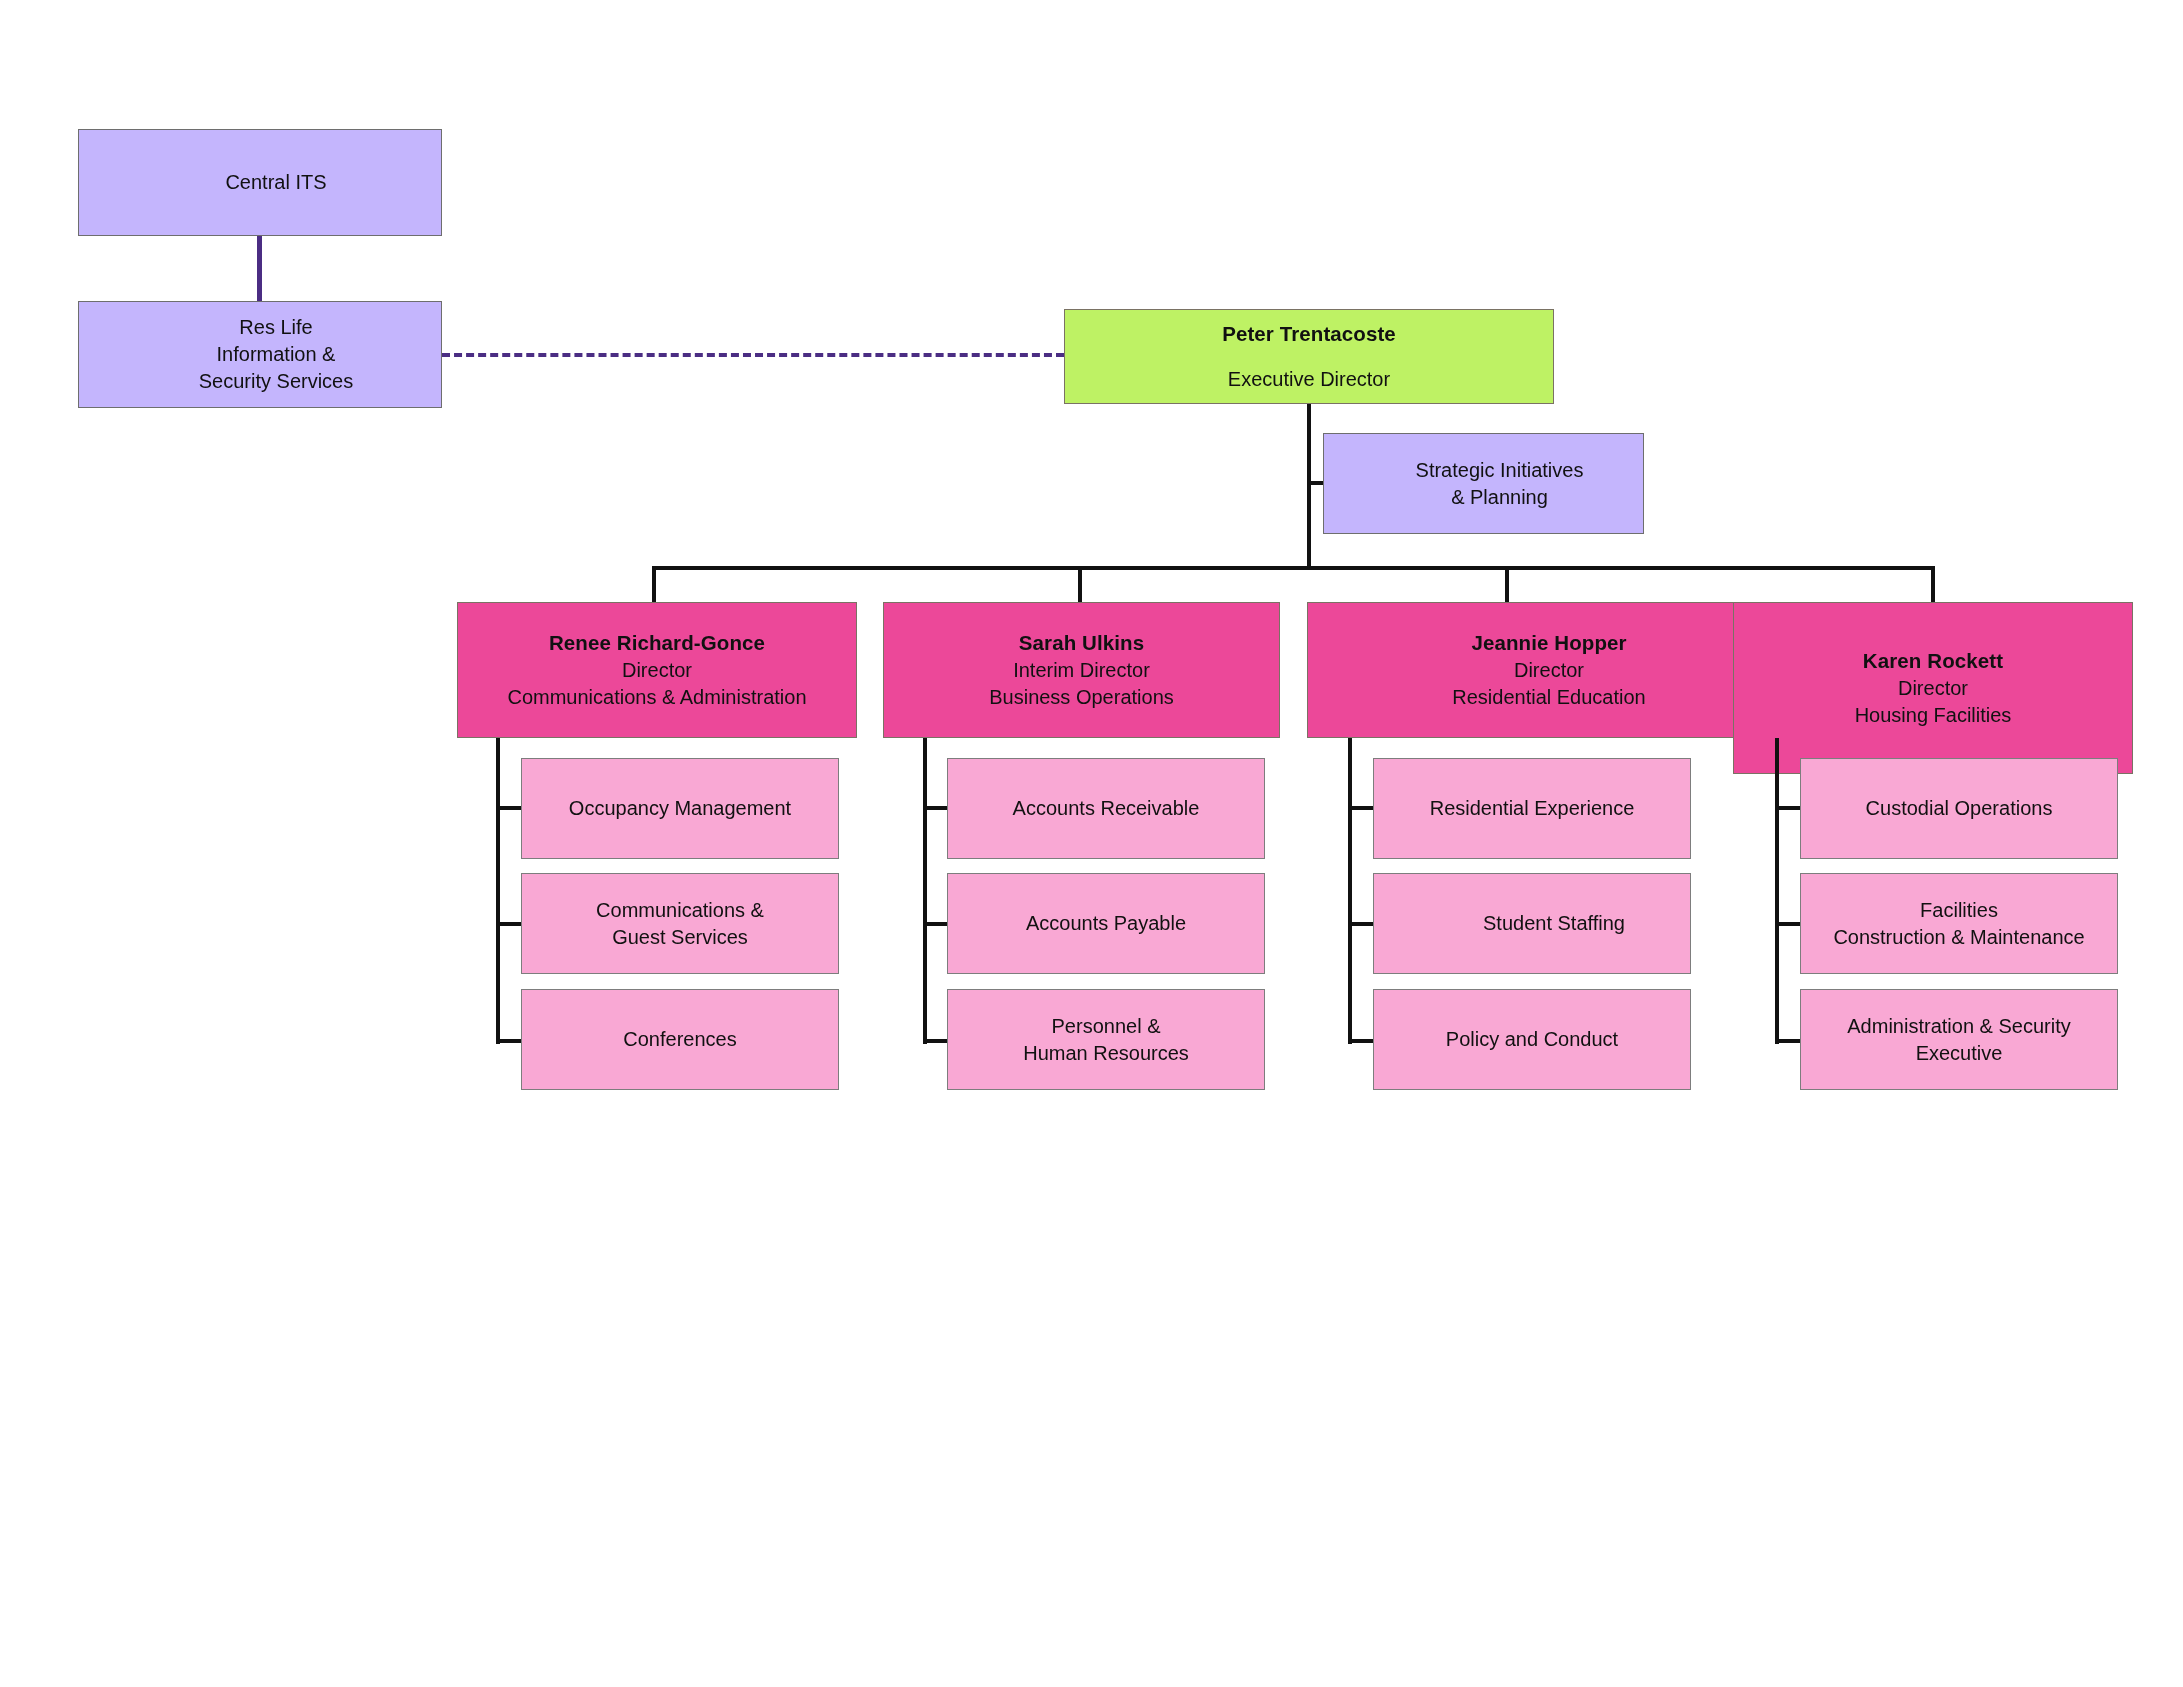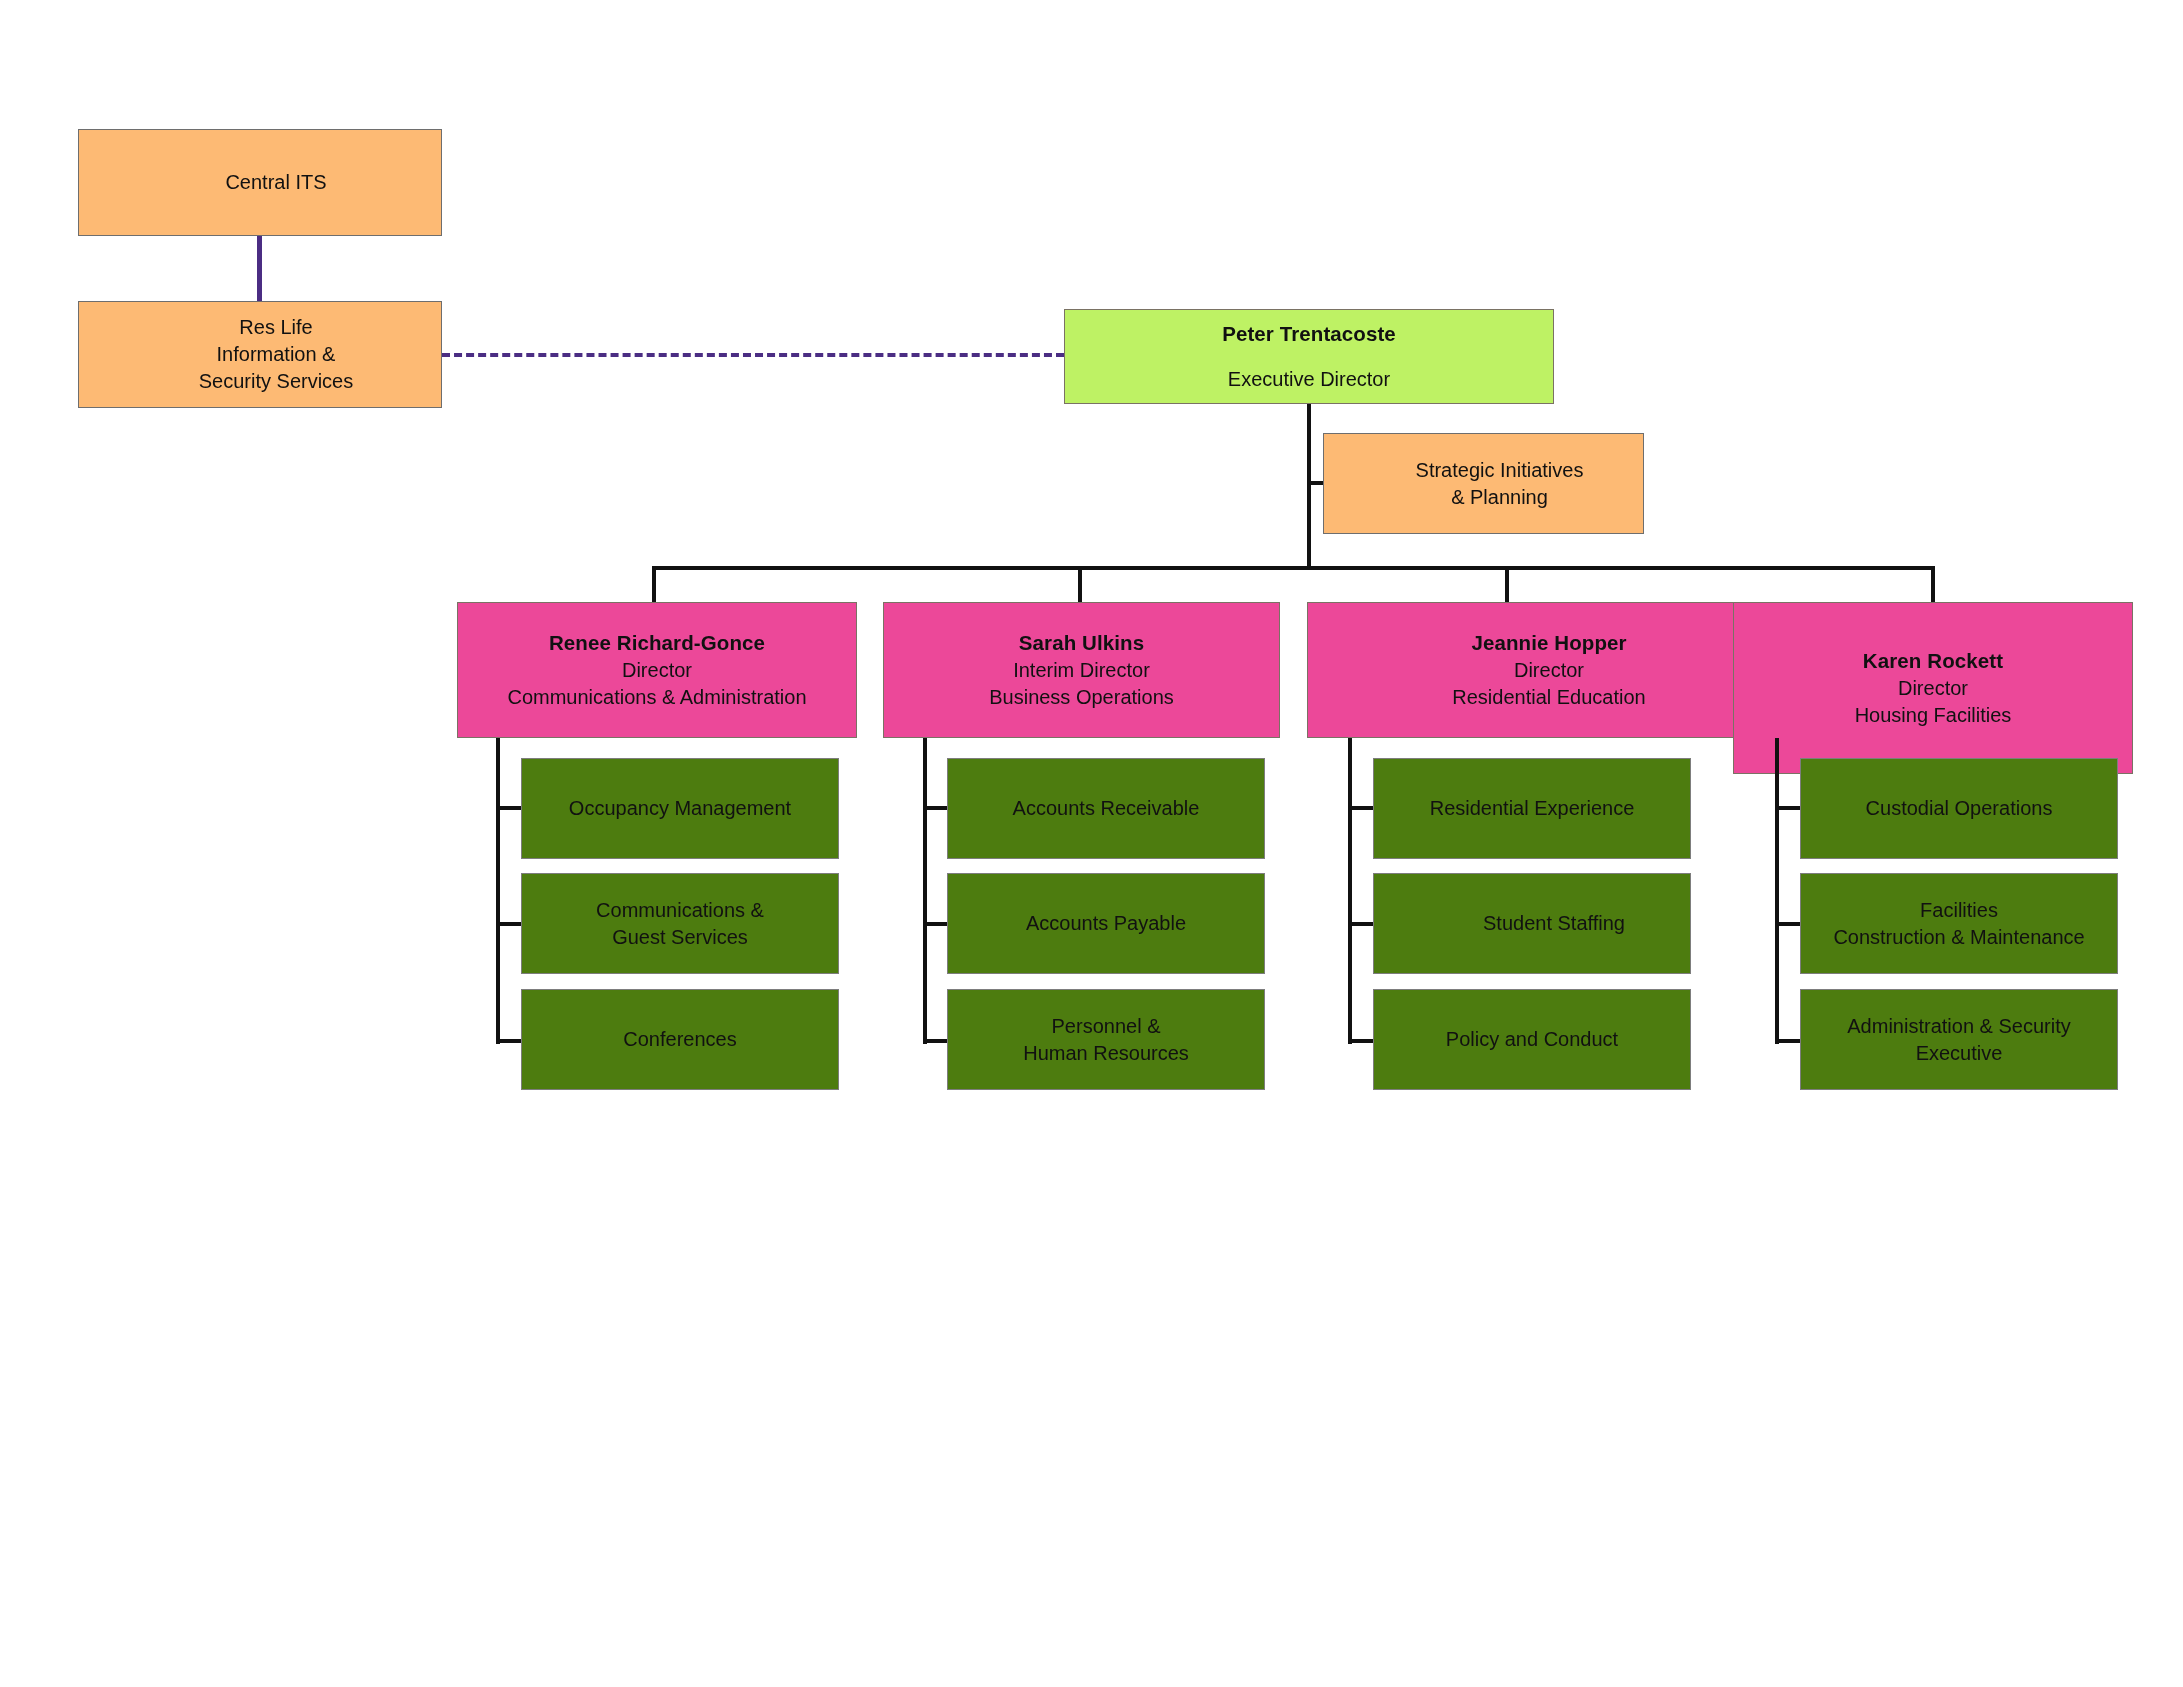--- a/index.html
+++ b/index.html
@@ -44,22 +44,22 @@
   
   .node.exec {
     background: #bef264;
     border: 1.3px solid #7a7264;
     gap: 18px;
   }
   .node.director {
     background: #ec4899;
     border: 1.3px solid #7a7264;
   }
-  .node.plain  { background: #fdba74; border: 1.3px solid #6e6e6e; padding-left: 32px; }
-  .node.unit   { background: #4d7c0f; border: 1.3px solid #7d7d7d; align-items: center; }
+  .node.plain  { background: #c4b5fd; border: 1.3px solid #6e6e6e; padding-left: 32px; }
+  .node.unit   { background: #f9a8d4; border: 1.3px solid #7d7d7d; align-items: center; }
 
   
   .conn {
     position: absolute;
     background: #111111;
   }
   .conn.purple { background: #4b2d83; }
 
   .dashed-link {
     position: absolute;

